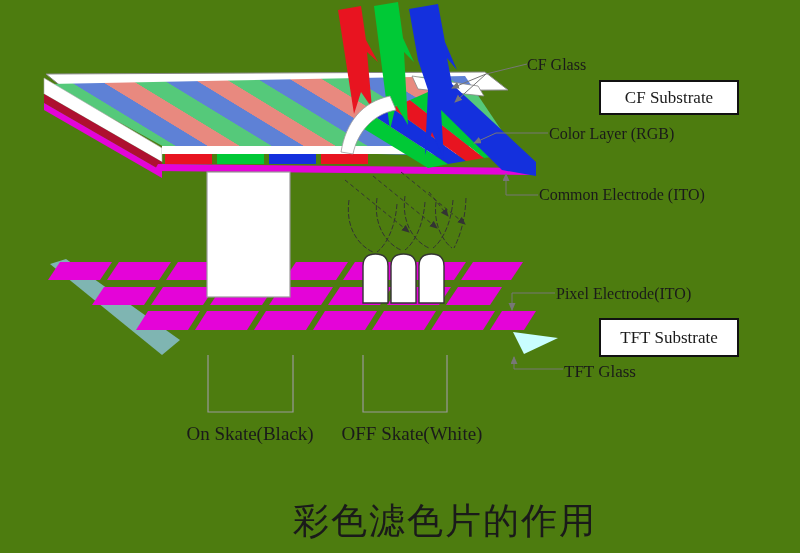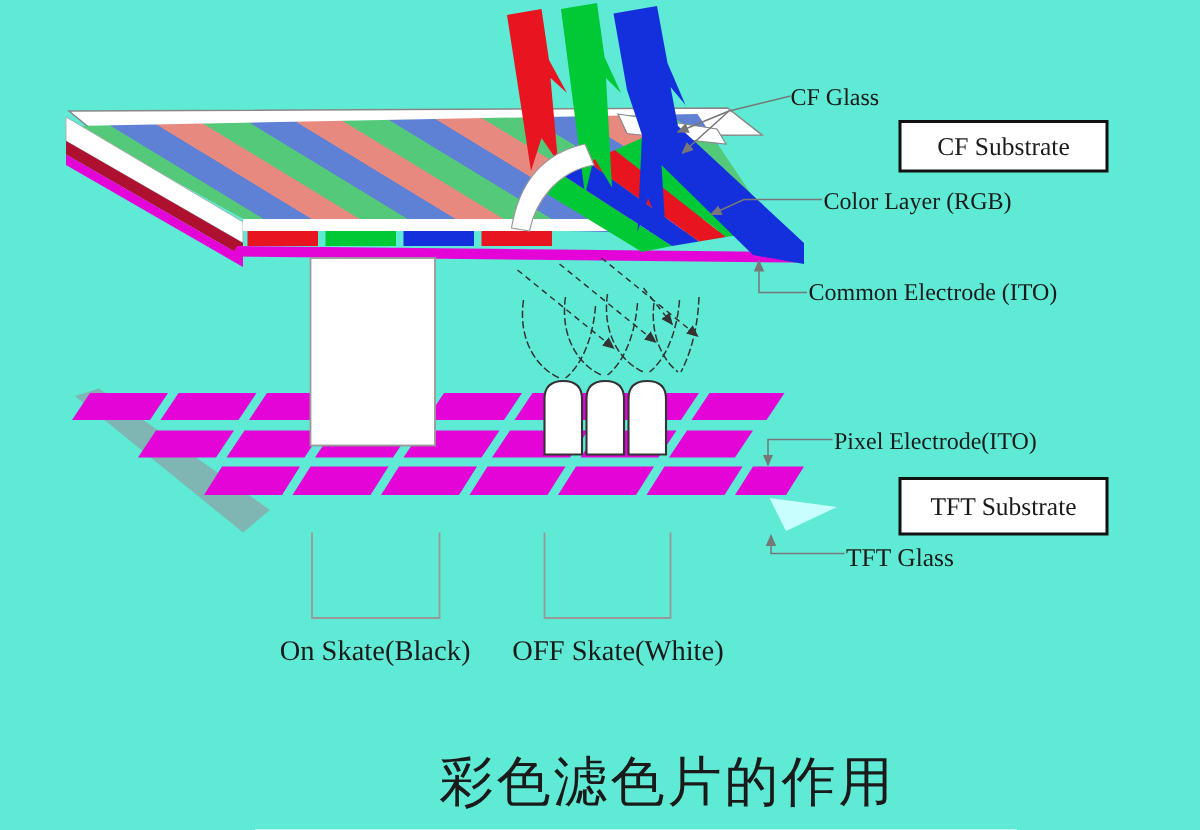--- a/index.html
+++ b/index.html
@@ -1,16 +1,16 @@
 <!DOCTYPE html>
 <html><head>
 <meta charset="utf-8">
 <style>
   html,body{margin:0;padding:0;background:#ffffff;}
-  .stage{position:relative;width:800px;height:553px;background:#5eead4;overflow:hidden;
+  .stage{position:relative;width:800px;height:553px;background:#4d7c0f;overflow:hidden;
          font-family:"Liberation Serif","DejaVu Serif",serif;}
   svg{display:block;}
   text{fill:#1a1a1a;}
   .lbl{font-size:16px;}
   .boxlbl{font-size:17px;}
   .botlbl{font-size:19px;}
   .title-t{font-size:36px;letter-spacing:2px;}
 </style>
 </head>
 <body>

